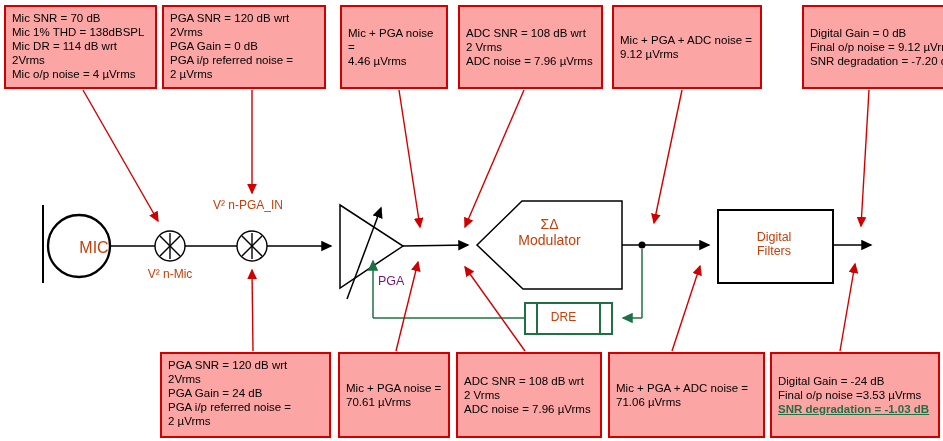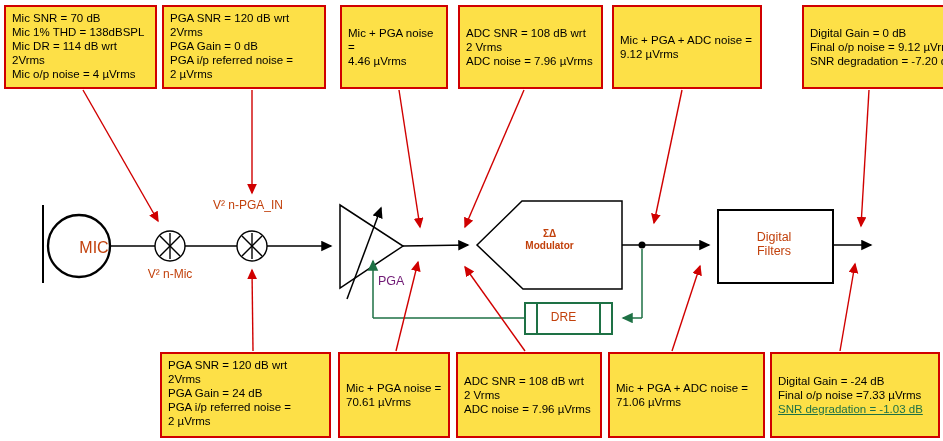--- a/index.html
+++ b/index.html
@@ -2,27 +2,27 @@
 <html><head>
 <meta charset="utf-8">
 <style>
   html,body{margin:0;padding:0;background:#ffffff;}
   #stage{
     position:relative;width:943px;height:441px;background:#ffffff;
     font-family:"Liberation Sans","DejaVu Sans",sans-serif;overflow:hidden;
   }
   #wires{position:absolute;left:0;top:0;width:943px;height:441px;}
   .callout{
-    position:absolute;box-sizing:border-box;border:2px solid #d00000;background:#fde047;
+    position:absolute;box-sizing:border-box;border:2px solid #d00000;background:#fca5a5;
     color:#000000;font-size:11.5px;line-height:1.22;padding:4px 6px;
     display:flex;flex-direction:column;
   }
   .callout.vcenter{justify-content:center;}
   .callout .txt{white-space:pre-line;}
-  .callout .txt-green{white-space:pre-line;color:#1e7145;text-decoration:underline;}
+  .callout .txt-green{white-space:pre-line;color:#1e7145;text-decoration:underline;font-weight:bold;}
   .lbl{position:absolute;color:#c2410c;font-size:12px;line-height:1.15;white-space:pre-line;}
   .lbl.center{text-align:center;}
   .lbl.green{color:#701a75;}
 </style>
 </head>
 <body>
 
 <div id="stage">
 
   <svg id="wires" viewBox="0 0 943 441" xmlns="http://www.w3.org/2000/svg">
@@ -155,27 +155,27 @@
     <div class="txt">ADC SNR = 108 dB wrt
 2 Vrms
 ADC noise = 7.96 µVrms</div>
   </div>
   <div class="callout vcenter" style="left:608px;top:352px;width:157px;height:86px;">
     <div class="txt">Mic + PGA + ADC noise =
 71.06 µVrms</div>
   </div>
   <div class="callout vcenter" style="left:770px;top:352px;width:170px;height:86px;">
     <div class="txt">Digital Gain = -24 dB
-Final o/p noise =7.33 µVrms</div>
+Final o/p noise =3.53 µVrms</div>
     <div class="txt-green">SNR degradation = -1.03 dB</div>
   </div>
 
   <div class="lbl center" style="left:74px;top:239px;width:40px;font-size:16px;">MIC</div>
   <div class="lbl center" style="left:130px;top:268px;width:80px;">V² n-Mic</div>
   <div class="lbl" style="left:213px;top:199px;">V² n-PGA_IN</div>
   <div class="lbl green" style="left:378px;top:274px;font-size:12.5px;">PGA</div>
-  <div class="lbl center" style="left:492px;top:228px;width:115px;font-size:10px;font-weight:bold;">ΣΔ
+  <div class="lbl center" style="left:492px;top:216px;width:115px;font-size:14px;">ΣΔ
 Modulator</div>
   <div class="lbl center" style="left:537px;top:311px;width:53px;">DRE</div>
   <div class="lbl center" style="left:718px;top:230px;width:112px;font-size:12.5px;">Digital
 Filters</div>
 
 </div>
 
 </body></html>

